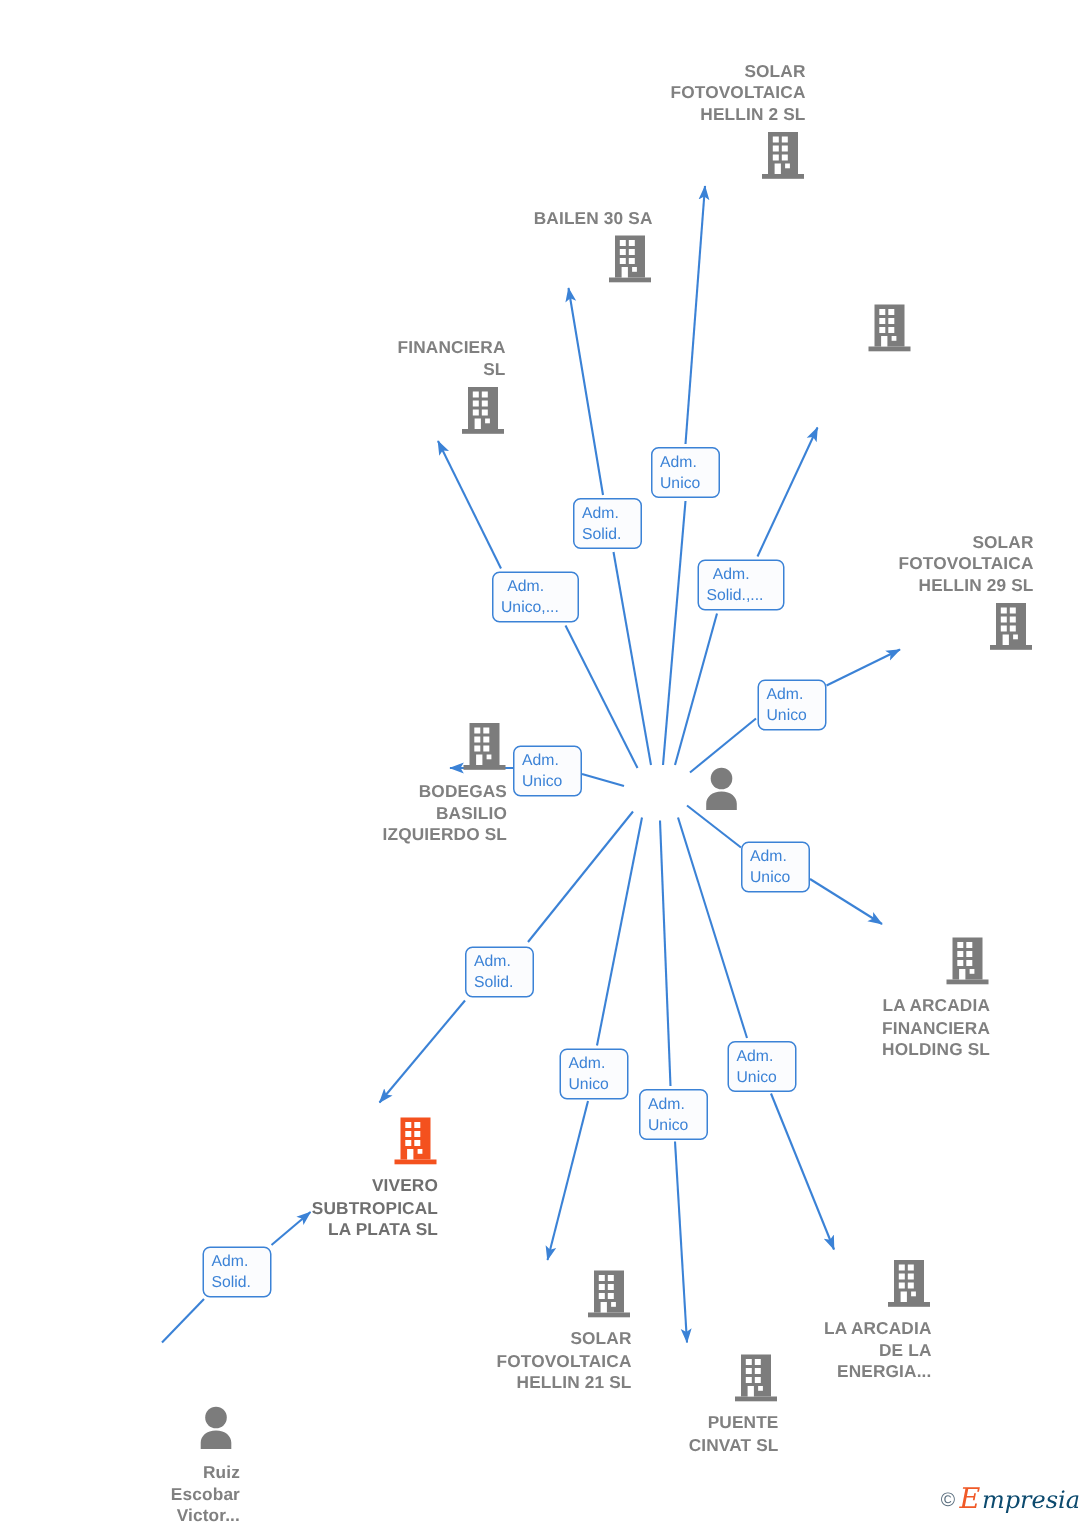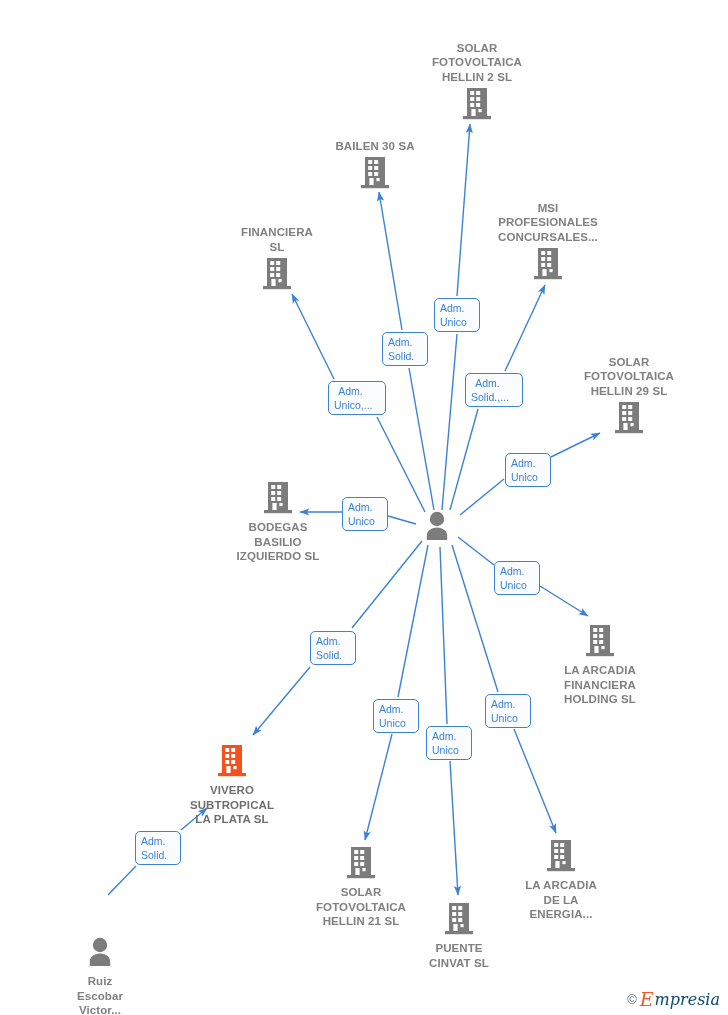--- a/index.html
+++ b/index.html
@@ -21,21 +21,21 @@
     width: 728px;
     height: 1015px;
   }
   .edge-line {
     stroke: #3b82d6;
     stroke-width: 1.4;
     fill: none;
   }
   .node {
     position: absolute;
-    text-align: center;
+    text-align: right;
     width: 120px;
     margin-left: -60px;
   }
   .node-label {
     font-size: 11.5px;
     line-height: 14.5px;
     color: #808080;
     font-weight: bold;
     letter-spacing: 0.1px;
     white-space: pre-line;
@@ -202,23 +202,20 @@
           <rect x="14.2" y="5" width="4" height="4" fill="#ffffff"></rect>
           <rect x="8.2" y="11" width="4" height="4" fill="#ffffff"></rect>
           <rect x="14.2" y="11" width="4" height="4" fill="#ffffff"></rect>
           <rect x="8.2" y="17" width="4" height="4" fill="#ffffff"></rect>
           <rect x="14.2" y="17" width="4" height="4" fill="#ffffff"></rect>
           <rect x="9.4" y="23" width="4.2" height="7" fill="#ffffff"></rect>
           <rect x="16.4" y="23" width="3.2" height="3.2" fill="#ffffff"></rect>
         </svg></span>
     </div>
     <div class="node label-above" style="left: 548px; top: 200.5px;">
-      <div class="node-label">MSI
-PROFESIONALES
-CONCURSALES...</div>
       <span class="node-icon"><svg width="30" height="34" viewBox="0 0 30 34" xmlns="http://www.w3.org/2000/svg">
           <rect x="5" y="2" width="20" height="28" fill="#7c7c7c"></rect>
           <rect x="1" y="30" width="28" height="3.2" fill="#7c7c7c"></rect>
           <rect x="8.2" y="5" width="4" height="4" fill="#ffffff"></rect>
           <rect x="14.2" y="5" width="4" height="4" fill="#ffffff"></rect>
           <rect x="8.2" y="11" width="4" height="4" fill="#ffffff"></rect>
           <rect x="14.2" y="11" width="4" height="4" fill="#ffffff"></rect>
           <rect x="8.2" y="17" width="4" height="4" fill="#ffffff"></rect>
           <rect x="14.2" y="17" width="4" height="4" fill="#ffffff"></rect>
           <rect x="9.4" y="23" width="4.2" height="7" fill="#ffffff"></rect>

